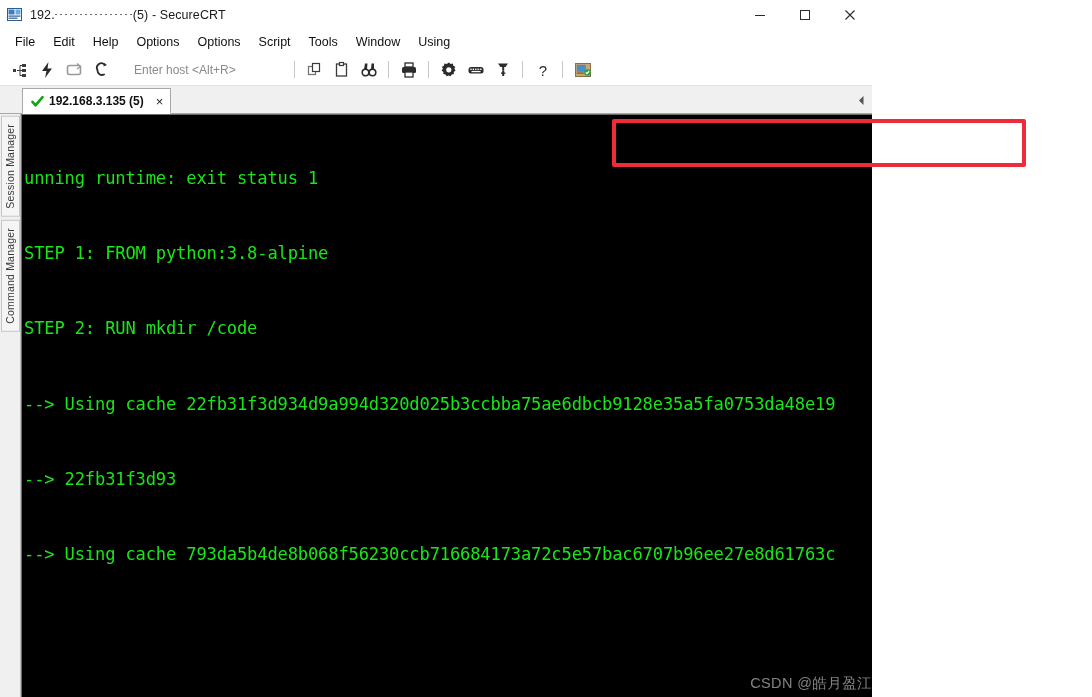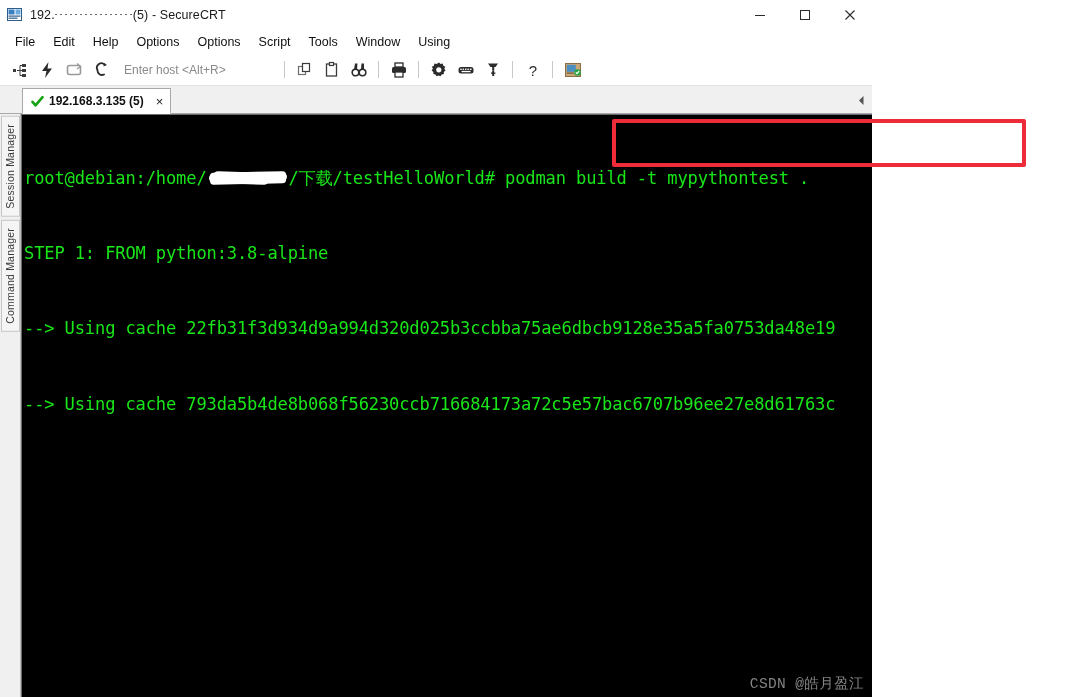--- a/index.html
+++ b/index.html
@@ -117,21 +117,21 @@
   }
   .tb-sep {
     width: 1px;
     height: 17px;
     background: #c8c8c8;
     margin: 0 6px;
   }
   .host-input {
     font-size: 12px;
     color: #8a8a8a;
-    margin-left: 6px;
+    margin-left: 16px;
     white-space: nowrap;
     padding: 3px 4px;
     min-width: 150px;
   }
 
   
   .tabrow {
     height: 27px;
     flex: 0 0 27px;
     display: flex;
@@ -267,25 +267,25 @@
     pointer-events: none;
     left: 612px;
     top: 119px;
     width: 414px;
     height: 48px;
     box-sizing: border-box;
   }
 
   .watermark {
     position: absolute;
-    right: 8px;
+    right: 0;
     bottom: 4px;
     font-size: 14.5px;
     color: #9a9a9a;
-    font-family: Liberation Mono, monospace;
+    font-family: Liberation Sans, sans-serif;
     letter-spacing: 0.4px;
     opacity: 0.85;
   }
 </style>
 </head>
 <body>
 
 <div class="app">
 
   <div class="titlebar">
@@ -457,23 +457,25 @@
 
   <div class="bodyrow">
 
     <div class="vside">
       <div class="vtab">Session Manager</div>
       <div class="vtab">Command Manager</div>
     </div>
 
     <div class="term-wrap">
       <div class="term">
-        <div class="line"><span>root@debian:/home/</span><span class="redact"></span><span>/下载/testHelloWorld#</span> <span>podman build -t mypythontest .</span></div>
+        <div class="line">unning runtime: exit status 1</div>
         <div class="line">STEP 1: FROM python:3.8-alpine</div>
+        <div class="line">STEP 2: RUN mkdir /code</div>
         <div class="line">--&gt; Using cache 22fb31f3d934d9a994d320d025b3ccbba75ae6dbcb9128e35a5fa0753da48e19</div>
+        <div class="line">--&gt; 22fb31f3d93</div>
         <div class="line">--&gt; Using cache 793da5b4de8b068f56230ccb716684173a72c5e57bac6707b96ee27e8d61763c</div>
         
         
         
         
         
         
         
         
         

